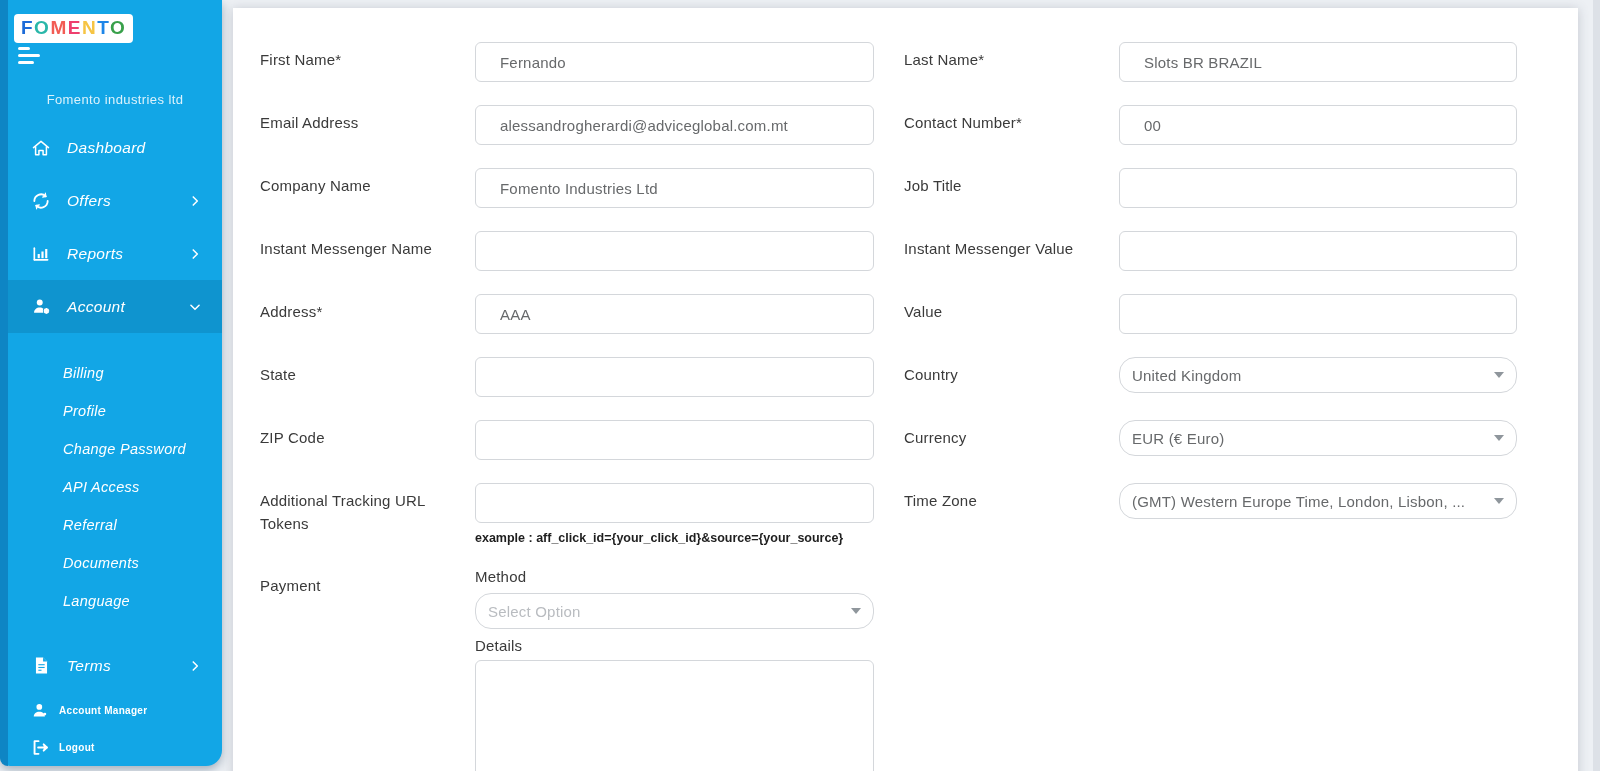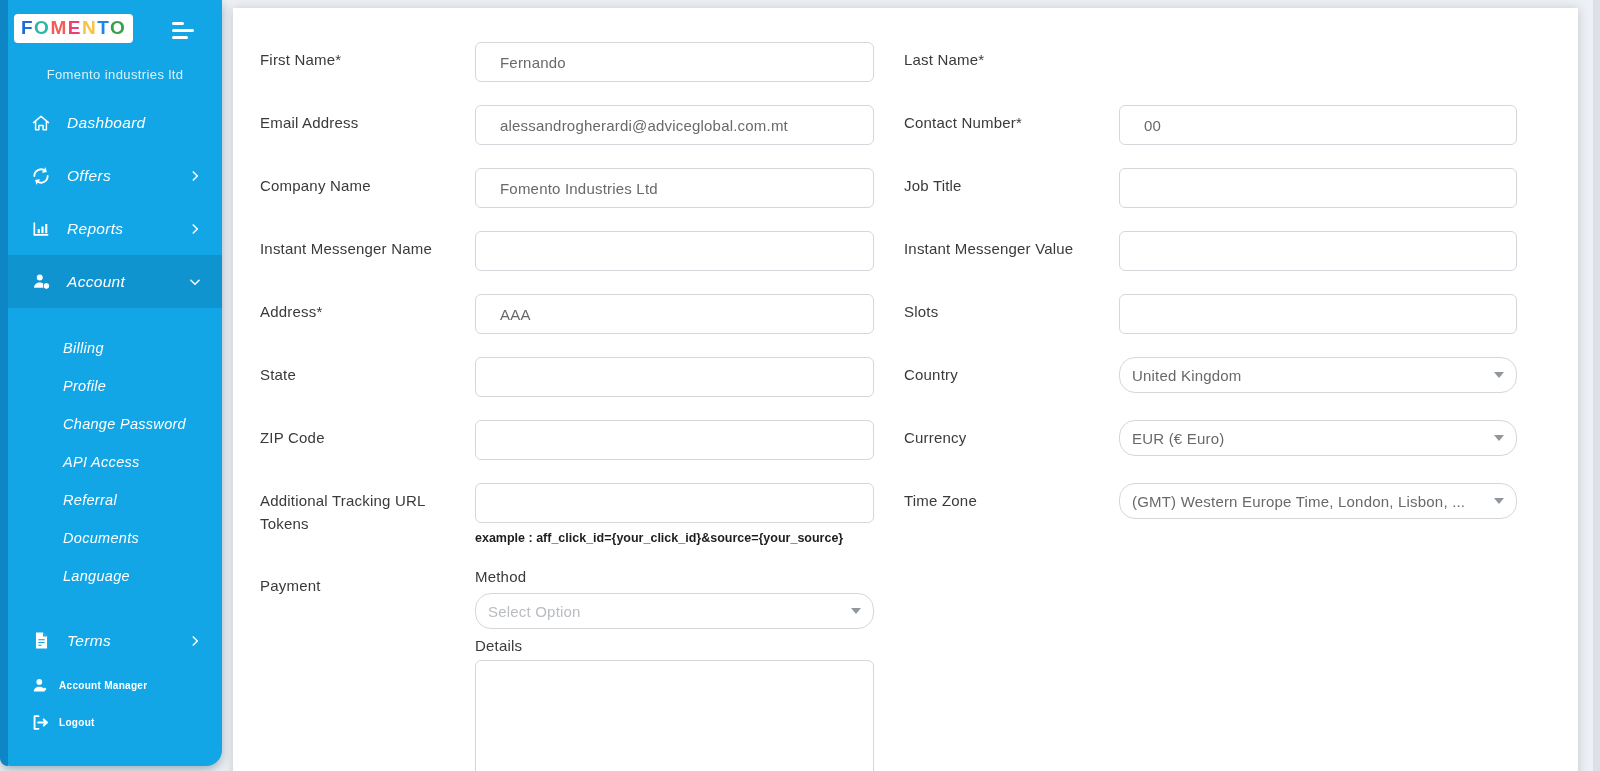--- a/index.html
+++ b/index.html
@@ -7,21 +7,21 @@
     font-family:"Liberation Sans", sans-serif; background:#edf0f4; }
 
   
   .sidebar { position:absolute; left:0; top:0; width:222px; height:766px;
     background:#12a6e6; border-bottom-right-radius:16px; border-bottom-left-radius:10px;
     box-shadow:0 4px 10px rgba(30,60,90,.35); z-index:5; color:#fff; }
   .rail { position:absolute; left:0; top:0; width:8px; height:100%;
     background:#0e85c4; border-bottom-left-radius:10px; }
   .side-inner { position:relative; height:100%; padding:12px 0 0 8px; display:flex; flex-direction:column; }
 
-  .logo-row { display:flex; align-items:flex-end; justify-content:space-between; padding:2px 24px 0 6px; }
+  .logo-row { display:flex; align-items:flex-start; justify-content:space-between; padding:2px 24px 0 6px;flex-direction:column; }
   .logo-box { background:#fff; border-radius:4px; padding:3px 7px 4px;
     font-weight:bold; font-size:19px; letter-spacing:1.5px; cursor:pointer; }
   .burger { display:flex; flex-direction:column; gap:4px; cursor:pointer; padding:4px; }
   .burger i { display:block; height:3px; border-radius:2px; background:#fff; }
   .burger i:nth-child(1){ width:12px; }
   .burger i:nth-child(2){ width:22px; }
   .burger i:nth-child(3){ width:16px; }
 
   .company { text-align:center; margin-top:24px; font-size:13px; letter-spacing:.4px; color:rgba(255,255,255,.85); }
 
@@ -241,20 +241,21 @@
   <div class="card">
 
 
     <div class="form-area">
 
       <div class="frow">
         <div class="flabel">First Name*</div>
         <div><input class="finput" value="Fernando" style=""></div>
         <div></div>
         <div class="flabel">Last Name*</div>
+        <div><input class="finput" value="Slots BR BRAZIL" style=""></div>
       </div>
 
       <div class="frow">
         <div class="flabel">Email Address</div>
         <div><input class="finput" value="alessandrogherardi@adviceglobal.com.mt" style=""></div>
         <div></div>
         <div class="flabel">Contact Number*</div>
         <div><input class="finput" value="00" style=""></div>
       </div>
 
@@ -271,21 +272,21 @@
         <div><input class="finput" value="" style=""></div>
         <div></div>
         <div class="flabel">Instant Messenger Value</div>
         <div><input class="finput" value="" style=""></div>
       </div>
 
       <div class="frow">
         <div class="flabel">Address*</div>
         <div><input class="finput" value="AAA" style=""></div>
         <div></div>
-        <div class="flabel">Slots</div>
+        <div class="flabel">Value</div>
         <div><input class="finput" value="" style=""></div>
       </div>
 
       <div class="frow">
         <div class="flabel">State</div>
         <div><input class="finput" value="" style=""></div>
         <div></div>
         <div class="flabel">Country</div>
         <div>
           <div class="fselect">

